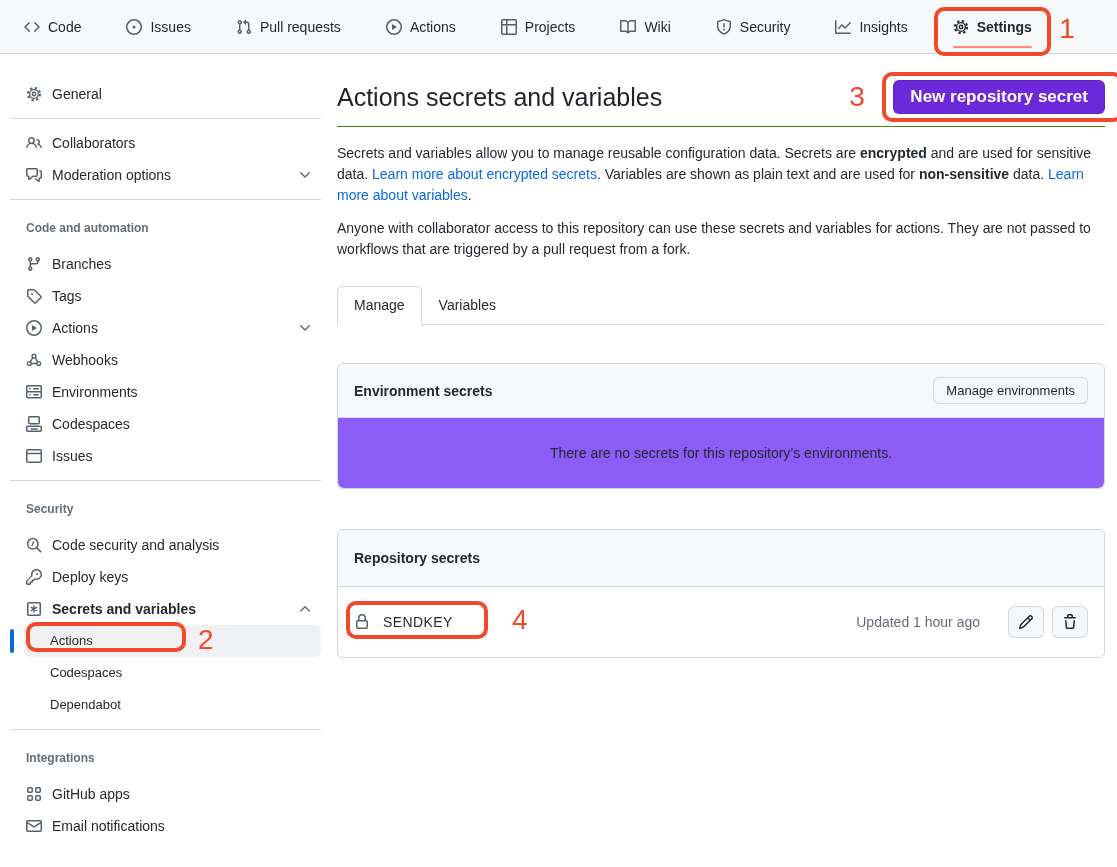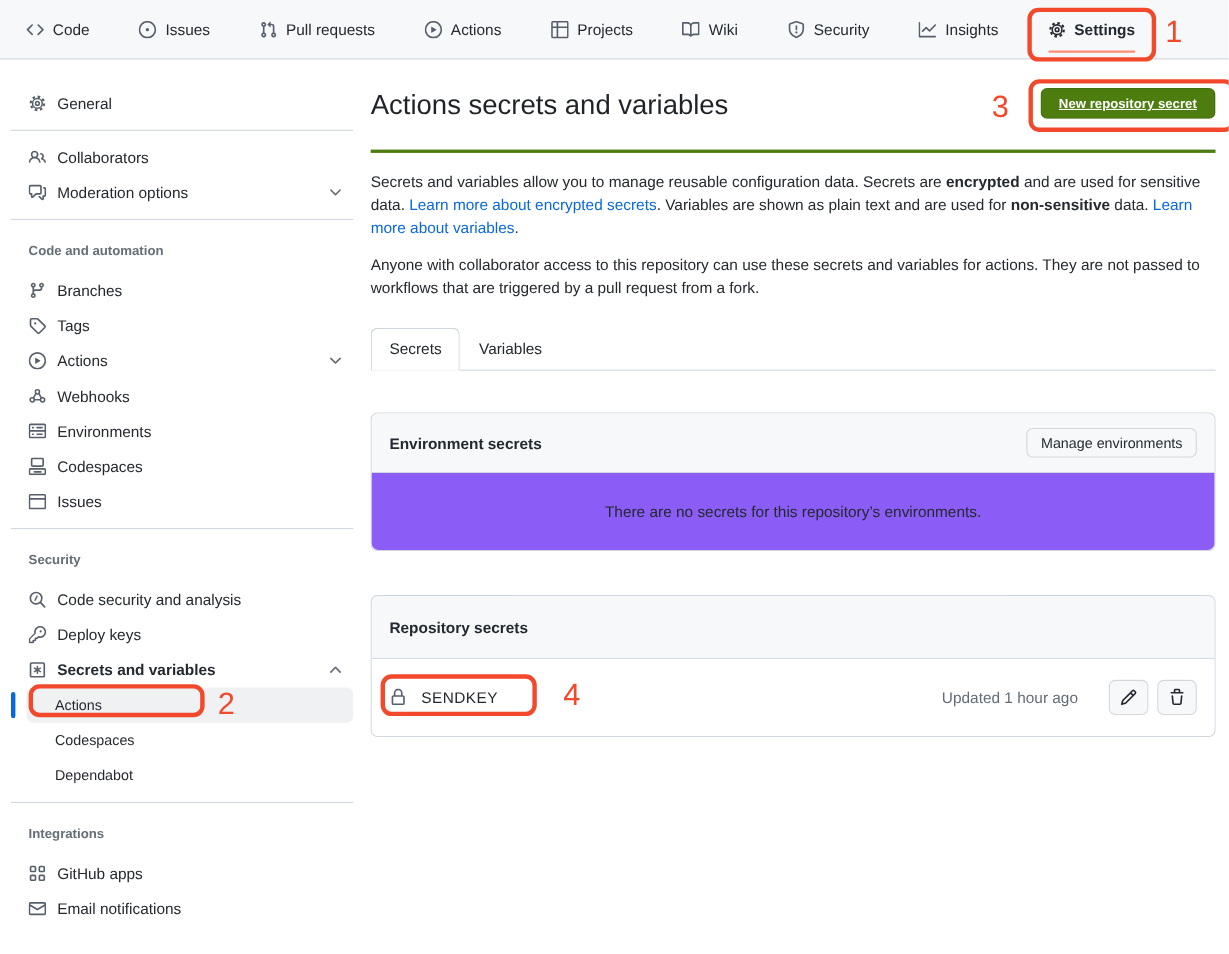--- a/index.html
+++ b/index.html
@@ -37,24 +37,24 @@
   .side-item .chev { width:16px; height:16px; fill:#636c76; margin-left:auto; flex:none; }
   .side-item.bold { font-weight:700; }
   .side-divider { border:0; border-top:1px solid #d0d7de; margin:8px 0; }
   .side-header { padding:12px 16px; font-size:12px; font-weight:700; color:#656d76; line-height:16px; }
   .sub-item { position:relative; display:flex; align-items:center; border-radius:6px; margin-left:14px; padding:6px 8px 6px 26px; font-size:13px; color:#24292f; cursor:pointer; line-height:20px; }
   .sub-item.selected { background:#eff1f3; }
   .sub-item.selected::before { content:""; position:absolute; left:-14px; top:4px; width:4px; height:24px; border-radius:2px; background:#0969da; }
 
   
   .main { position:relative; width:768px; padding-top:26px; }
-  .title-row { display:flex; justify-content:space-between; border-bottom:3px solid #4d7c0f; padding-bottom:24px; }
+  .title-row { display:flex; align-items:center; justify-content:space-between; border-bottom:1px solid #4d7c0f; padding-bottom:12px; }
   .page-title { margin:0; font-size:25px; font-weight:400; color:#1f2328; line-height:32px; }
   .btn-wrap { position:relative; }
-  .btn-green { background:#4d7c0f; color:#fff; font-size:12px; font-weight:700; border:1px solid rgba(27,31,36,0.15); border-radius:6px; padding:6px 16px; cursor:pointer; font-family:inherit; white-space:nowrap;text-decoration:underline; }
+  .btn-green { background:#6d28d9; color:#fff; font-size:17px; font-weight:700; border:1px solid rgba(27,31,36,0.15); border-radius:6px; padding:6px 16px; cursor:pointer; font-family:inherit; white-space:nowrap; }
   .desc { margin:16px 0 0; font-size:14px; line-height:21px; }
   .desc.second { margin-top:12px; }
   a.link { color:#0969da; text-decoration:none; cursor:pointer; }
   .desc strong { font-weight:700; }
 
   .tabnav { display:flex; margin-top:26px; border-bottom:1px solid #d0d7de; }
   .tab { padding:8px 16px; font-size:14px; border:1px solid transparent; margin-bottom:-1px; border-radius:6px 6px 0 0; cursor:pointer; color:#24292f; text-decoration:none; line-height:21px; }
   .tab.active { background:#fff; border-color:#d0d7de; border-bottom-color:#fff; }
 
   .card { border:1px solid #d0d7de; border-radius:6px; margin-top:38px; }
@@ -369,21 +369,21 @@
           <button class="btn-green">New repository secret</button>
           <span class="ann-box btn-ann"></span>
           <span class="ann-num btn-num">3</span>
         </div>
       </div>
 
       <p class="desc"><span>Secrets and variables allow you to manage reusable configuration data. Secrets are </span><strong>encrypted</strong><span> and are used for sensitive data. </span><a href="#" class="link">Learn more about encrypted secrets</a><span>. Variables are shown as plain text and are used for </span><strong>non-sensitive</strong><span> data. </span><a href="#" class="link">Learn more about variables</a><span>.</span></p>
       <p class="desc second">Anyone with collaborator access to this repository can use these secrets and variables for actions. They are not passed to workflows that are triggered by a pull request from a fork.</p>
 
       <div class="tabnav">
-        <a class="tab active">Secrets</a>
+        <a class="tab active">Manage</a>
         <a class="tab">Variables</a>
       </div>
 
       <section class="card">
         <div class="card-header">
           <span>Environment secrets</span>
           <button class="btn-light">Manage environments</button>
         </div>
         <div class="card-empty">There are no secrets for this repository’s environments.</div>
       </section>

